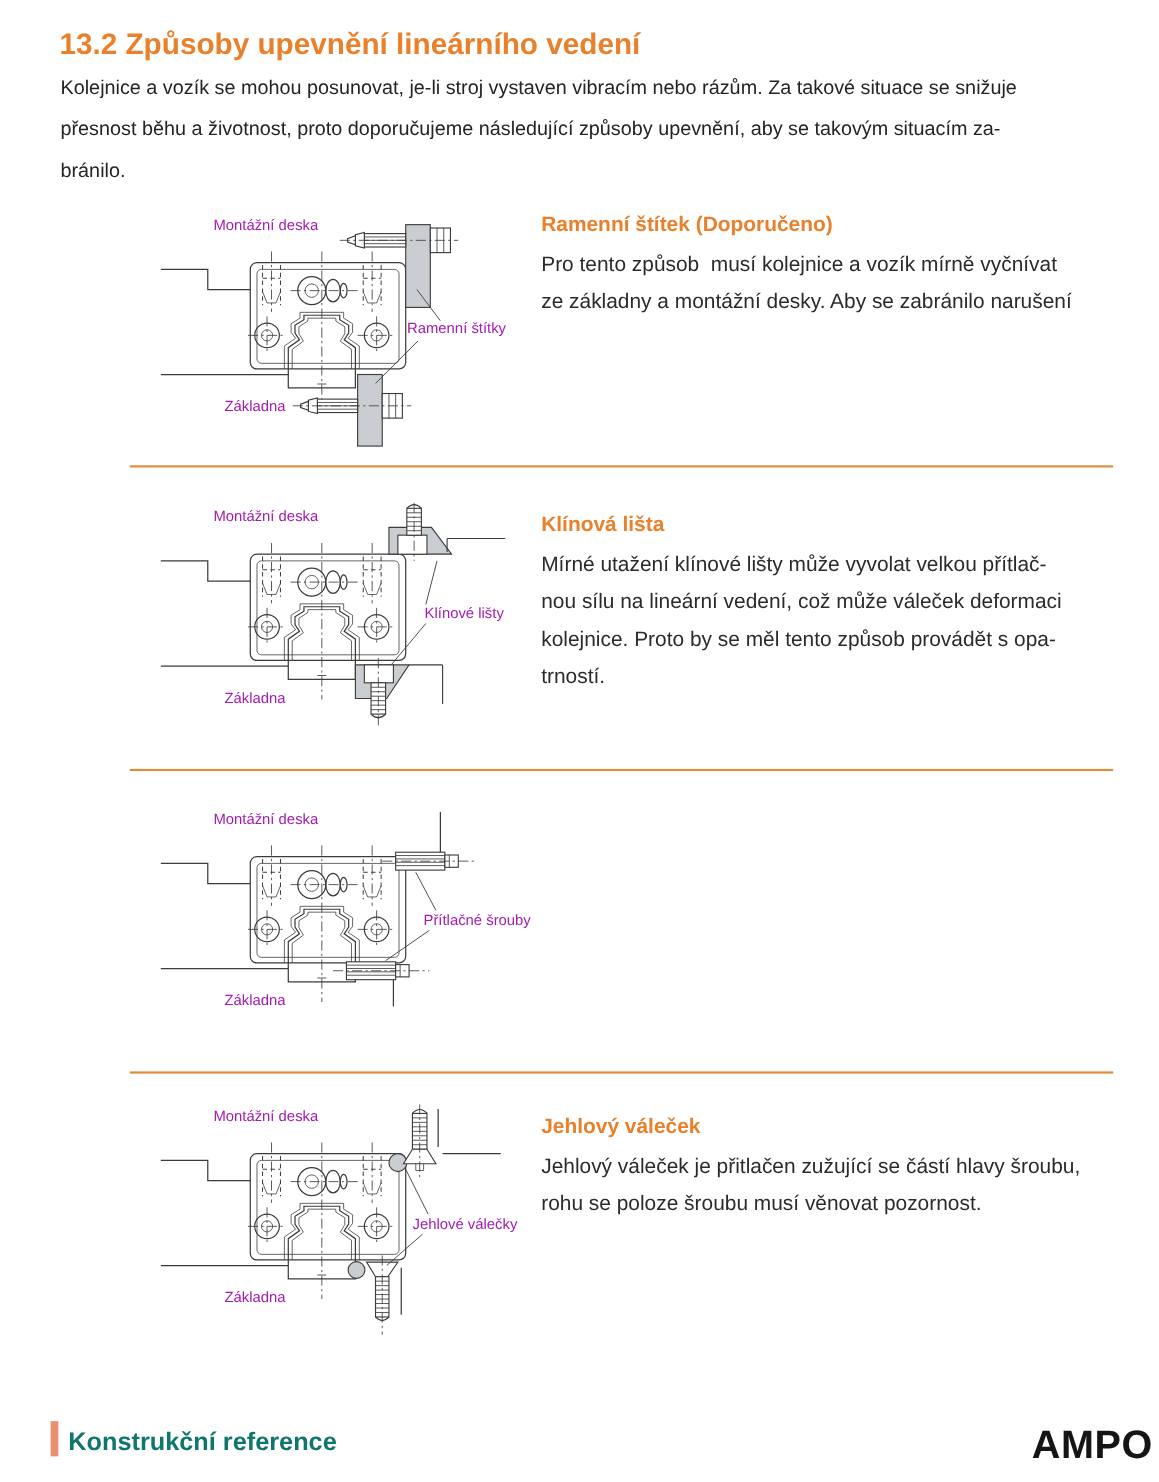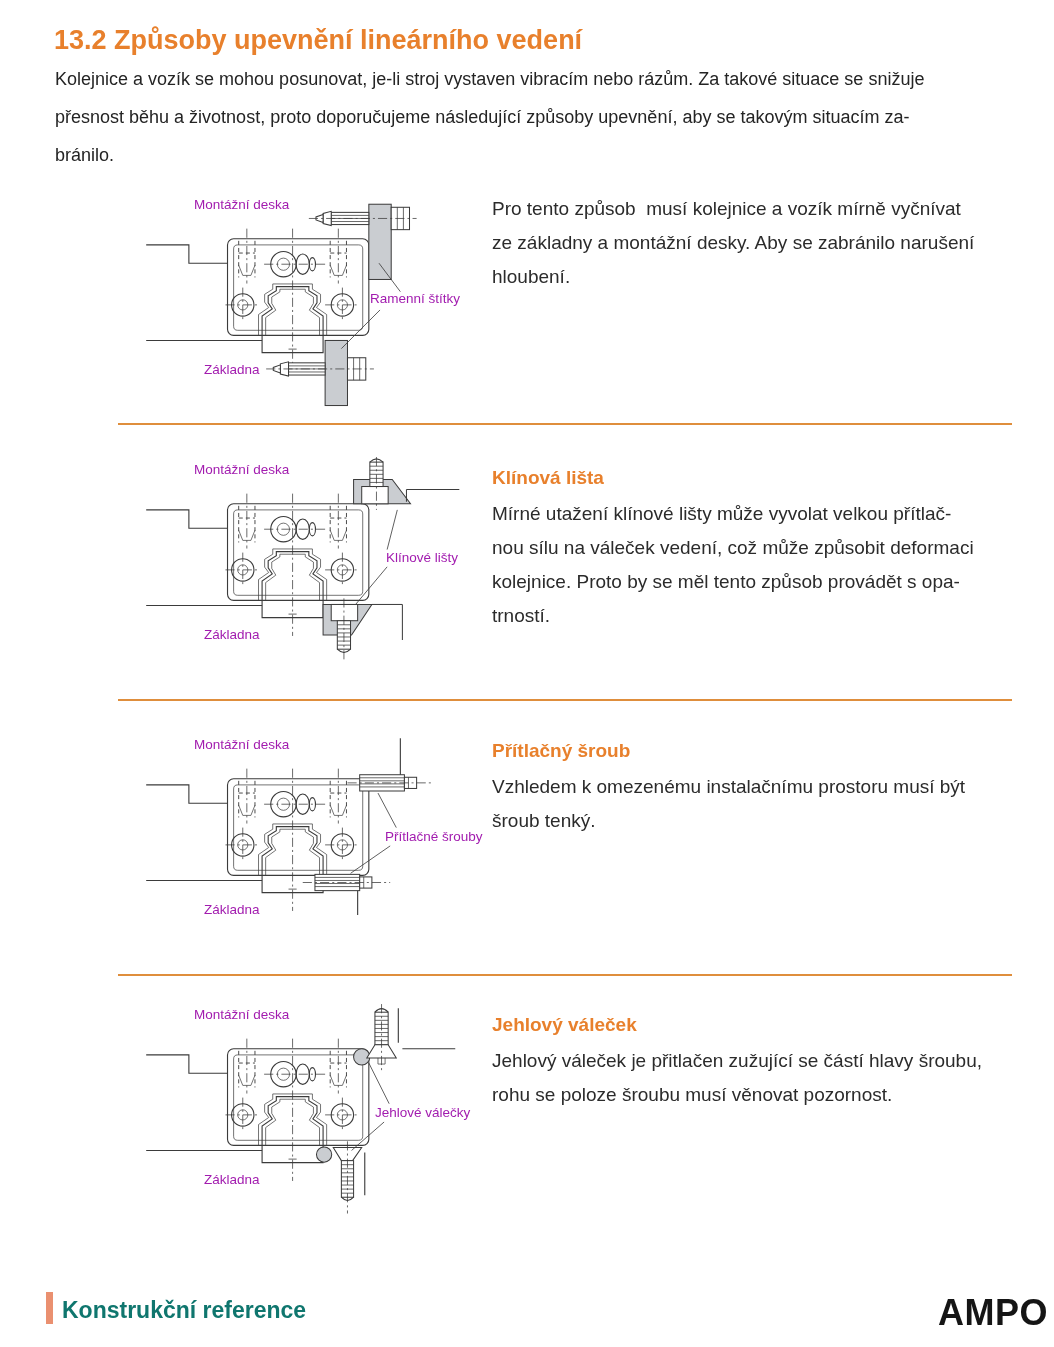--- a/index.html
+++ b/index.html
@@ -115,23 +115,23 @@
             <line x1="124" y1="176" x2="230" y2="176" stroke="#3B3B3B" stroke-width="0.75" stroke-dasharray="9 3 2 3"></line>
             <line x1="235" y1="72" x2="256" y2="100" stroke="#3B3B3B" stroke-width="0.8"></line>
             <line x1="236" y1="118" x2="198" y2="156" stroke="#3B3B3B" stroke-width="0.8"></line>
           </svg>
         </div>
       <div class="dlabel lbl-top">Montážní deska</div>
       <div class="dlabel lbl-side">Ramenní štítky</div>
       <div class="dlabel lbl-bottom">Základna</div>
     </div>
     <div class="sec-text">
+      <h2 class="sec-title">Ramenní štítek (Doporučeno)</h2>
       <div class="body-line">Pro tento způsob  musí kolejnice a vozík mírně vyčnívat</div>
       <div class="body-line">ze základny a montážní desky. Aby se zabránilo narušení</div>
-      <div class="body-line">hloubení.</div>
     </div>
   </section>
 
   <div class="divider d1"></div>
 
   <section class="sec sec2">
     <div class="diagram">
       <div class="dia-svg">
           <svg width="356" height="244" viewBox="0 0 350 240" xmlns="http://www.w3.org/2000/svg">
             <path d="M6 54 H48 V72 H86" stroke="#3B3B3B" stroke-width="1.1" fill="none"></path>
@@ -196,21 +196,21 @@
             <line x1="243" y1="110" x2="212" y2="147" stroke="#3B3B3B" stroke-width="0.8"></line>
           </svg>
         </div>
       <div class="dlabel lbl-top">Montážní deska</div>
       <div class="dlabel lbl-side">Klínové lišty</div>
       <div class="dlabel lbl-bottom">Základna</div>
     </div>
     <div class="sec-text">
       <h2 class="sec-title">Klínová lišta</h2>
       <div class="body-line">Mírné utažení klínové lišty může vyvolat velkou přítlač-</div>
-      <div class="body-line">nou sílu na váleček vedení, což může způsobit deformaci</div>
+      <div class="body-line">nou sílu na lineární vedení, což může váleček deformaci</div>
       <div class="body-line">kolejnice. Proto by se měl tento způsob provádět s opa-</div>
       <div class="body-line">trností.</div>
     </div>
   </section>
 
   <div class="divider d2"></div>
 
   <section class="sec sec3">
     <div class="diagram">
       <div class="dia-svg">
@@ -266,25 +266,20 @@
             <line x1="220" y1="144.5" x2="220" y2="155.5" stroke="#3B3B3B" stroke-width="0.75"></line>
             <line x1="214" y1="158" x2="214" y2="182" stroke="#3B3B3B" stroke-width="1.1"></line>
             <line x1="160" y1="150" x2="246" y2="150" stroke="#3B3B3B" stroke-width="0.75" stroke-dasharray="9 3 2 3"></line>
             <line x1="234" y1="62" x2="252" y2="96" stroke="#3B3B3B" stroke-width="0.8"></line>
             <line x1="246" y1="114" x2="207" y2="141" stroke="#3B3B3B" stroke-width="0.8"></line>
           </svg>
         </div>
       <div class="dlabel lbl-top">Montážní deska</div>
       <div class="dlabel lbl-side">Přítlačné šrouby</div>
       <div class="dlabel lbl-bottom">Základna</div>
-    </div>
-    <div class="sec-text">
-      <h2 class="sec-title">Přítlačný šroub</h2>
-      <div class="body-line">Vzhledem k omezenému instalačnímu prostoru musí být</div>
-      <div class="body-line">šroub tenký.</div>
     </div>
   </section>
 
   <div class="divider d3"></div>
 
   <section class="sec sec4">
     <div class="diagram">
       <div class="dia-svg">
           <svg width="356" height="244" viewBox="0 0 350 240" xmlns="http://www.w3.org/2000/svg">
             <path d="M6 54 H48 V72 H86" stroke="#3B3B3B" stroke-width="1.1" fill="none"></path>

